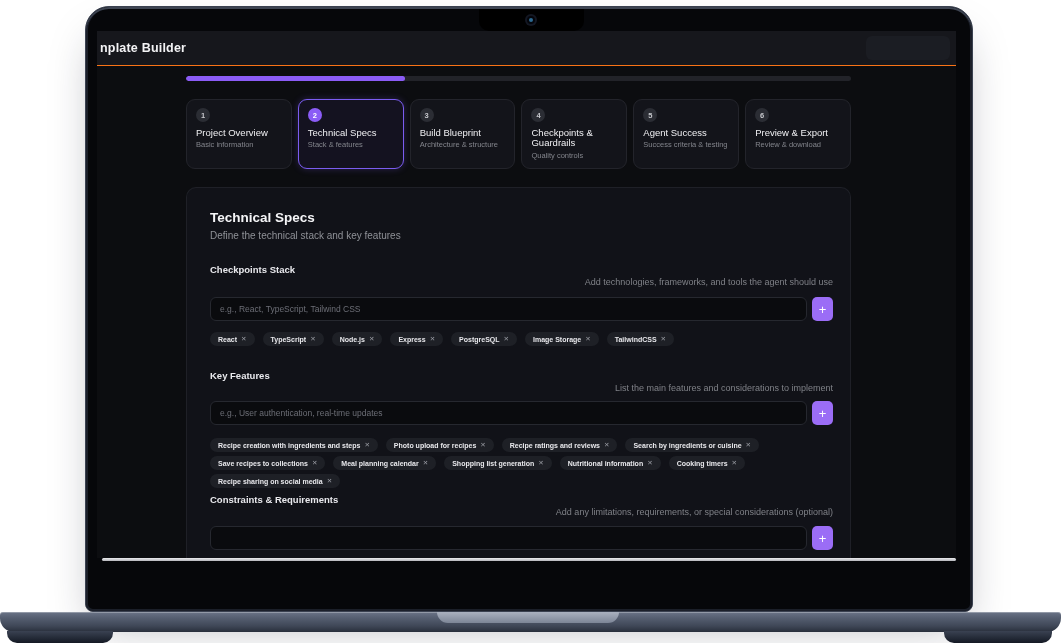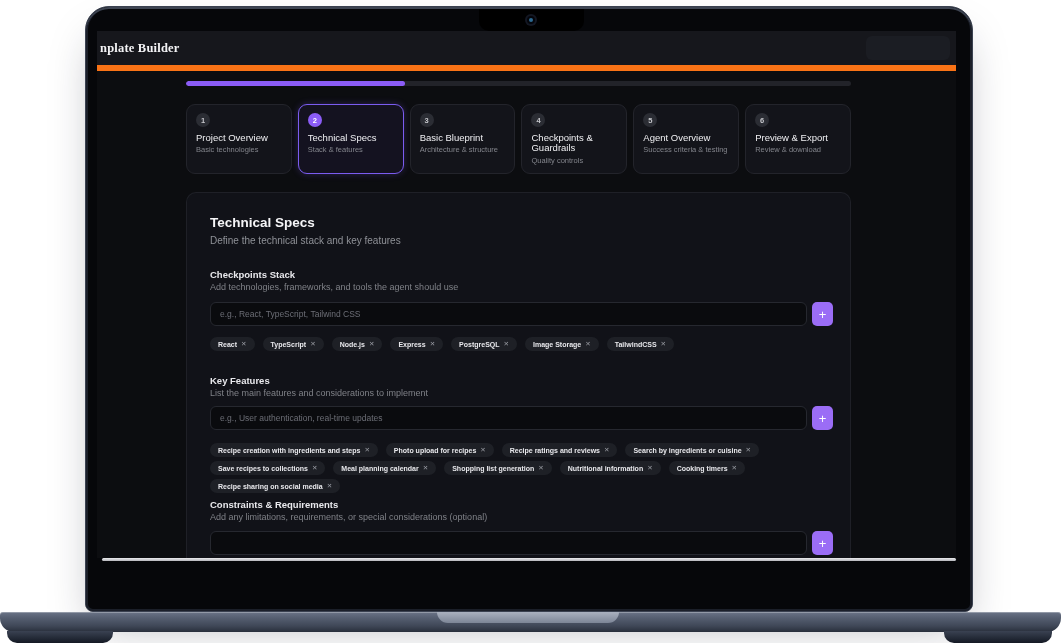--- a/index.html
+++ b/index.html
@@ -27,22 +27,22 @@
     background:linear-gradient(180deg,#6b7487 0%,#555e70 30%,#3f4757 70%,#292f3c 100%);
     border-radius:3px 3px 14px 14px;box-shadow:inset 0 1px 0 rgba(255,255,255,.28);}
   .base-notch{position:absolute;left:437px;top:0;width:182px;height:11px;
     background:linear-gradient(180deg,#aab1bf,#7c8596);border-radius:0 0 11px 11px;}
   .foot{position:absolute;top:631px;height:12px;border-radius:0 0 10px 10px;
     background:linear-gradient(180deg,#3a4252,#141924);}
   .foot.left{left:7px;width:106px;}
   .foot.right{left:944px;width:108px;}
   
   .app{position:absolute;left:11px;top:24px;width:859px;height:527px;background:#0c0d10;overflow:hidden;}
-  .app-header{height:34px;background:#16171c;border-bottom:6px solid #f97316;position:relative;
-    display:flex;align-items:center;font-family:Liberation Serif, serif;}
+  .app-header{height:34px;background:#16171c;border-bottom:1px solid #f97316;position:relative;
+    display:flex;align-items:center;}
   .app-title{margin-left:3px;font-size:12.5px;font-weight:bold;color:#f3f3f5;letter-spacing:.2px;white-space:nowrap;}
   .header-chip{position:absolute;right:6px;top:5px;width:84px;height:24px;background:#1b1d23;border-radius:6px;}
   .content{margin-left:89px;width:665px;}
   .progress-track{margin-top:10px;height:5px;background:#222329;border-radius:3px;overflow:hidden;}
   .progress-fill{height:100%;background:#8b5cf6;border-radius:3px;}
   
   .stepper{margin-top:18px;display:flex;gap:6px;}
   .step-card{flex:1;height:70px;box-sizing:border-box;background:#13141a;border:1px solid #23242b;
     border-radius:9px;padding:8px 9px;overflow:hidden;cursor:pointer;}
   .step-card.active{border-color:#7b5cf0;background:#141220;box-shadow:0 0 7px rgba(124,92,240,.28);}
@@ -53,21 +53,21 @@
   .step-sub{margin-top:2px;font-size:7.5px;color:#83858c;line-height:1.2;}
   
   .panel{margin-top:18px;background:#111218;border:1px solid #1f2027;border-bottom:none;
     border-radius:10px 10px 0 0;padding:22px 17px 0 23px;box-sizing:border-box;min-height:385px;}
   .panel-title{font-size:13.5px;font-weight:bold;color:#f5f5f7;}
   .panel-subtitle{margin-top:5px;font-size:10px;color:#8f9197;}
   .section-tech{margin-top:23px;}
   .section-feat{margin-top:24px;}
   .section-constraints{margin-top:6px;}
   .field-label{font-size:9.5px;font-weight:bold;color:#e9e9ed;}
-  .field-hint{margin-top:2px;font-size:9px;color:#7f8187;}
+  .field-hint{margin-top:2px;font-size:9px;color:#7f8187;text-align:right;}
   .input-row{margin-top:10px;display:flex;gap:5px;}
   .input-row.tight{margin-top:8px;border-radius:8px;}
   .input-row.last{margin-top:9px;}
   .text-input{flex:1;height:24px;box-sizing:border-box;background:#0a0b0e;border:1px solid #26282f;
     border-radius:6px;padding:0 9px;font-size:8.5px;color:#d9d9de;font-family:inherit;outline:none;}
   .text-input::placeholder{color:#6c6e76;}
   .add-btn{width:21px;height:24px;flex:0 0 21px;border:none;border-radius:5px;background:#9b6df6;
     color:#fff;font-size:13px;line-height:1;display:flex;align-items:center;justify-content:center;
     padding:0;cursor:pointer;font-family:inherit;}
   .tags{margin-top:11px;display:flex;flex-wrap:wrap;gap:4px 8px;}
@@ -95,44 +95,44 @@
 
     <div class="content">
       <div class="progress-track">
         <div class="progress-fill" style="width: 33%; background: rgb(139, 92, 246);"></div>
       </div>
 
       <div class="stepper">
   <div class="step-card">
     <div class="step-num">1</div>
     <div class="step-label">Project Overview</div>
-    <div class="step-sub">Basic technologies</div>
+    <div class="step-sub">Basic information</div>
   </div>
 
   <div class="step-card active">
     <div class="step-num">2</div>
     <div class="step-label">Technical Specs</div>
     <div class="step-sub">Stack &amp; features</div>
   </div>
 
   <div class="step-card">
     <div class="step-num">3</div>
-    <div class="step-label">Basic Blueprint</div>
+    <div class="step-label">Build Blueprint</div>
     <div class="step-sub">Architecture &amp; structure</div>
   </div>
 
   <div class="step-card">
     <div class="step-num">4</div>
     <div class="step-label">Checkpoints &amp; Guardrails</div>
     <div class="step-sub">Quality controls</div>
   </div>
 
   <div class="step-card">
     <div class="step-num">5</div>
-    <div class="step-label">Agent Overview</div>
+    <div class="step-label">Agent Success</div>
     <div class="step-sub">Success criteria &amp; testing</div>
   </div>
 
   <div class="step-card">
     <div class="step-num">6</div>
     <div class="step-label">Preview &amp; Export</div>
     <div class="step-sub">Review &amp; download</div>
   </div>
 </div>
 

